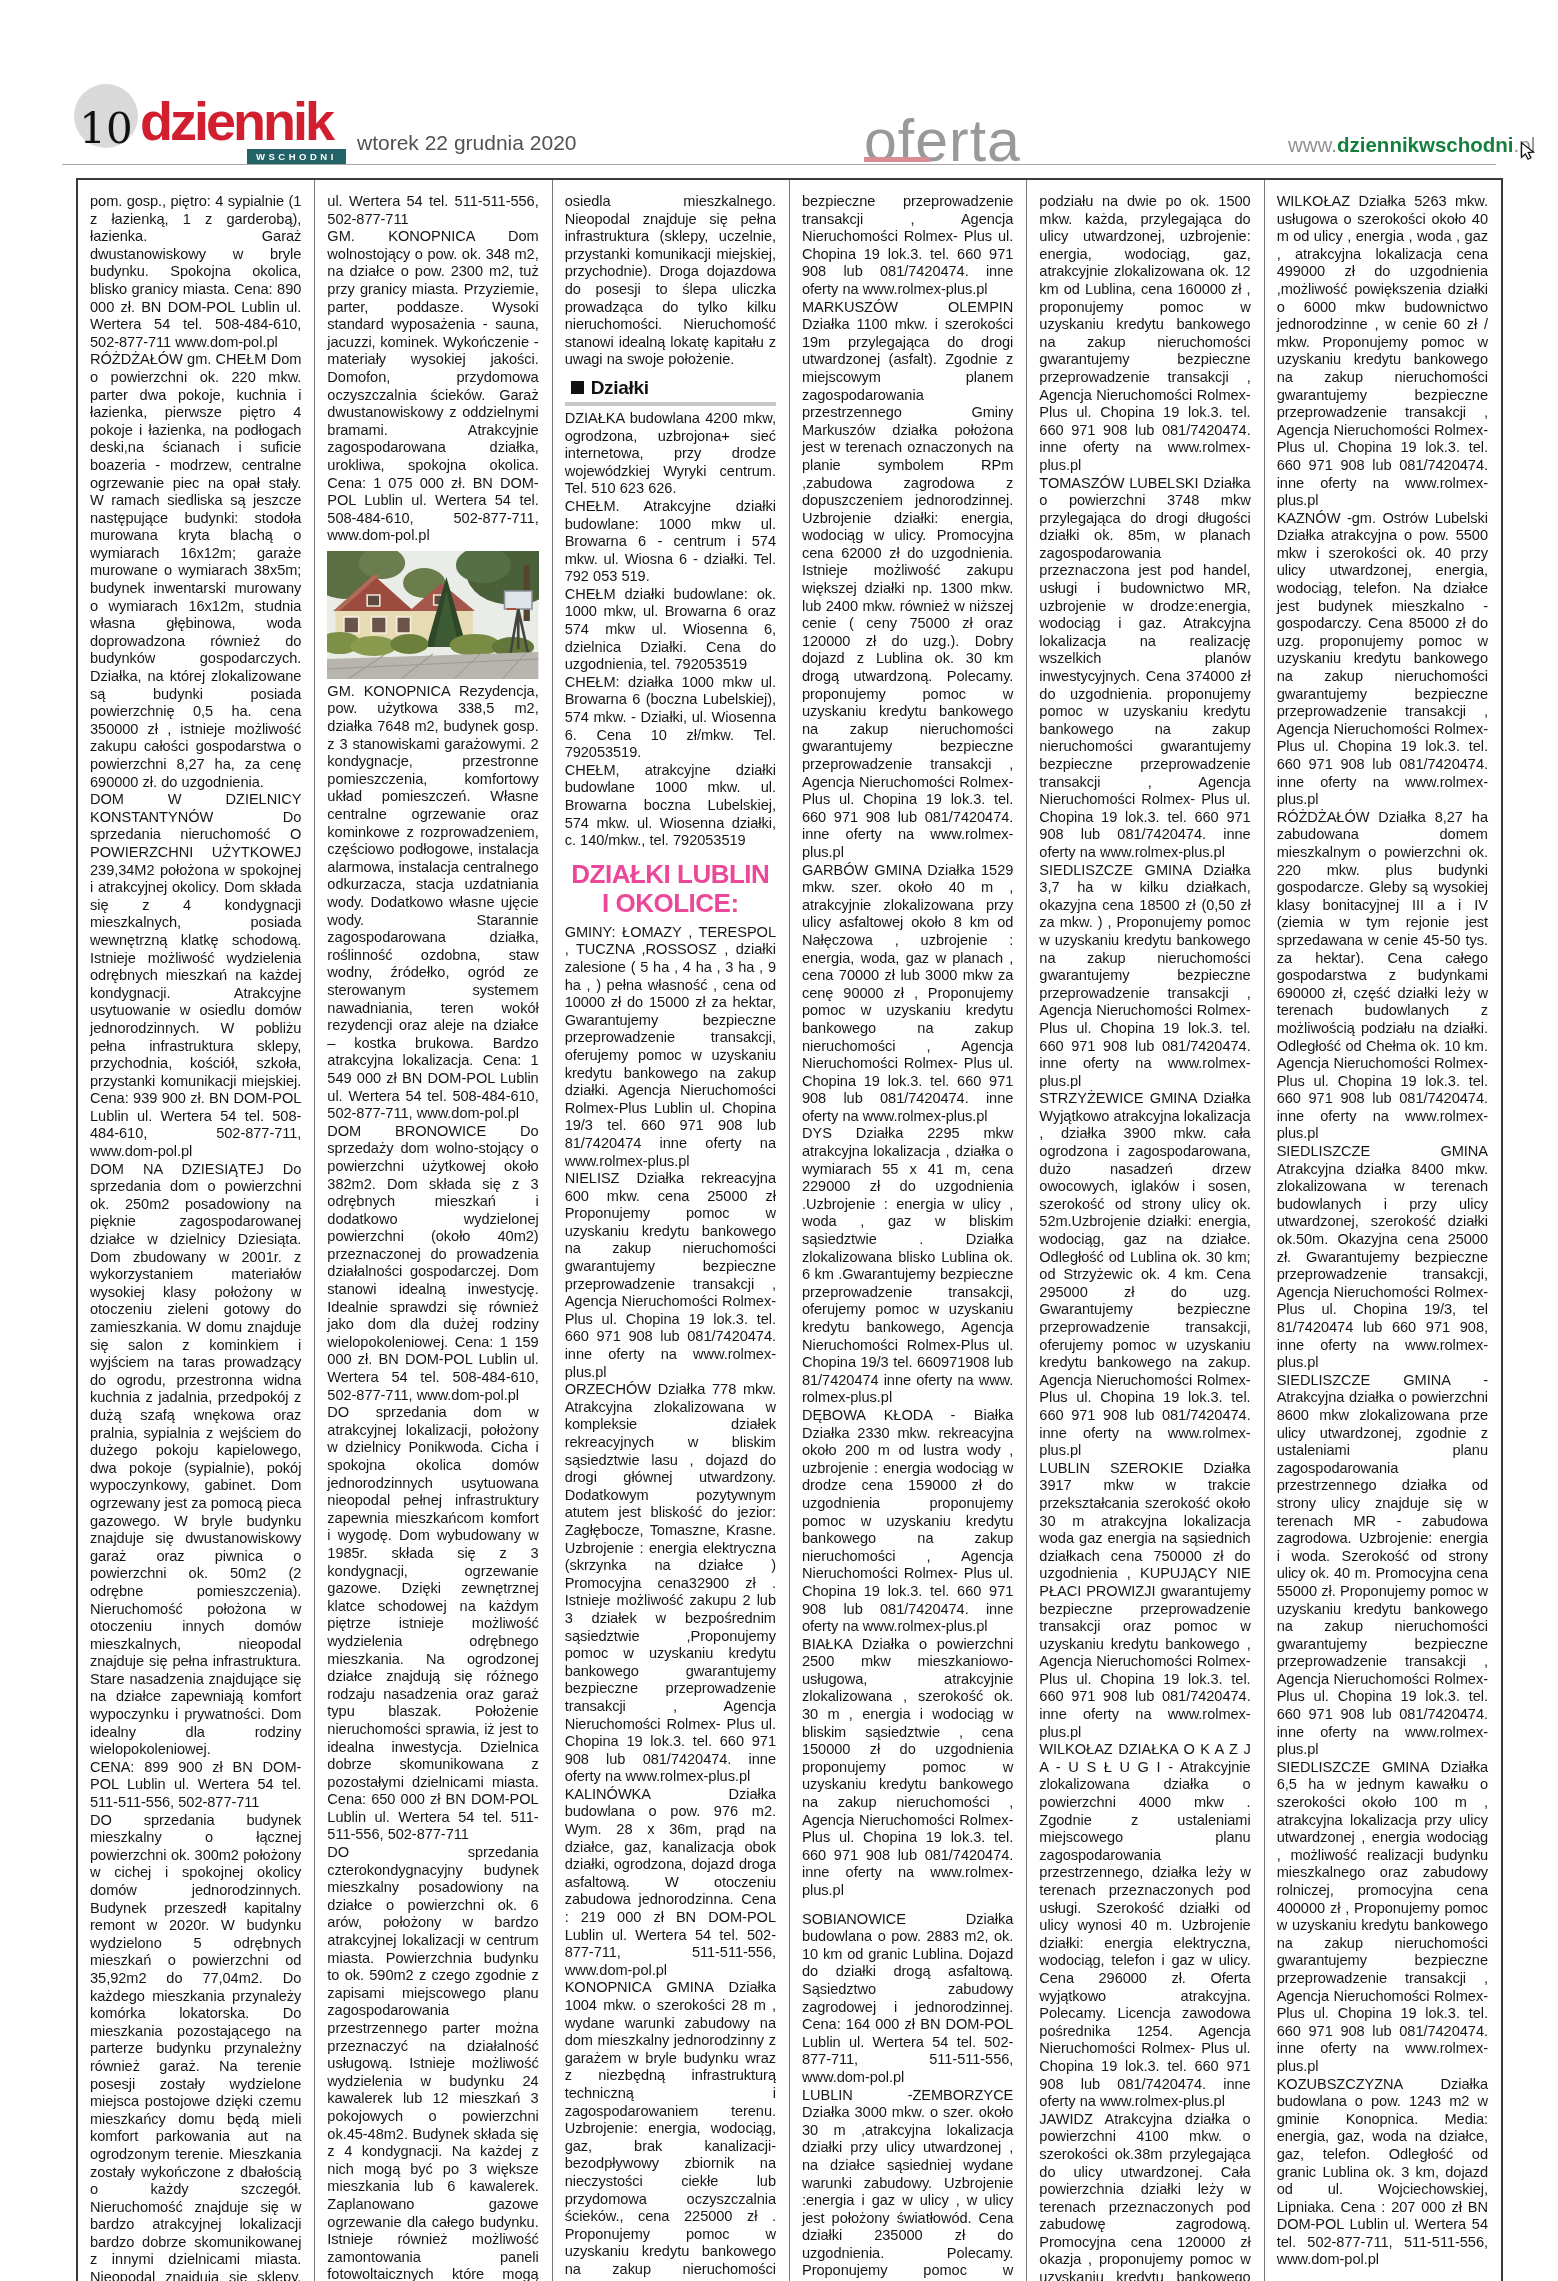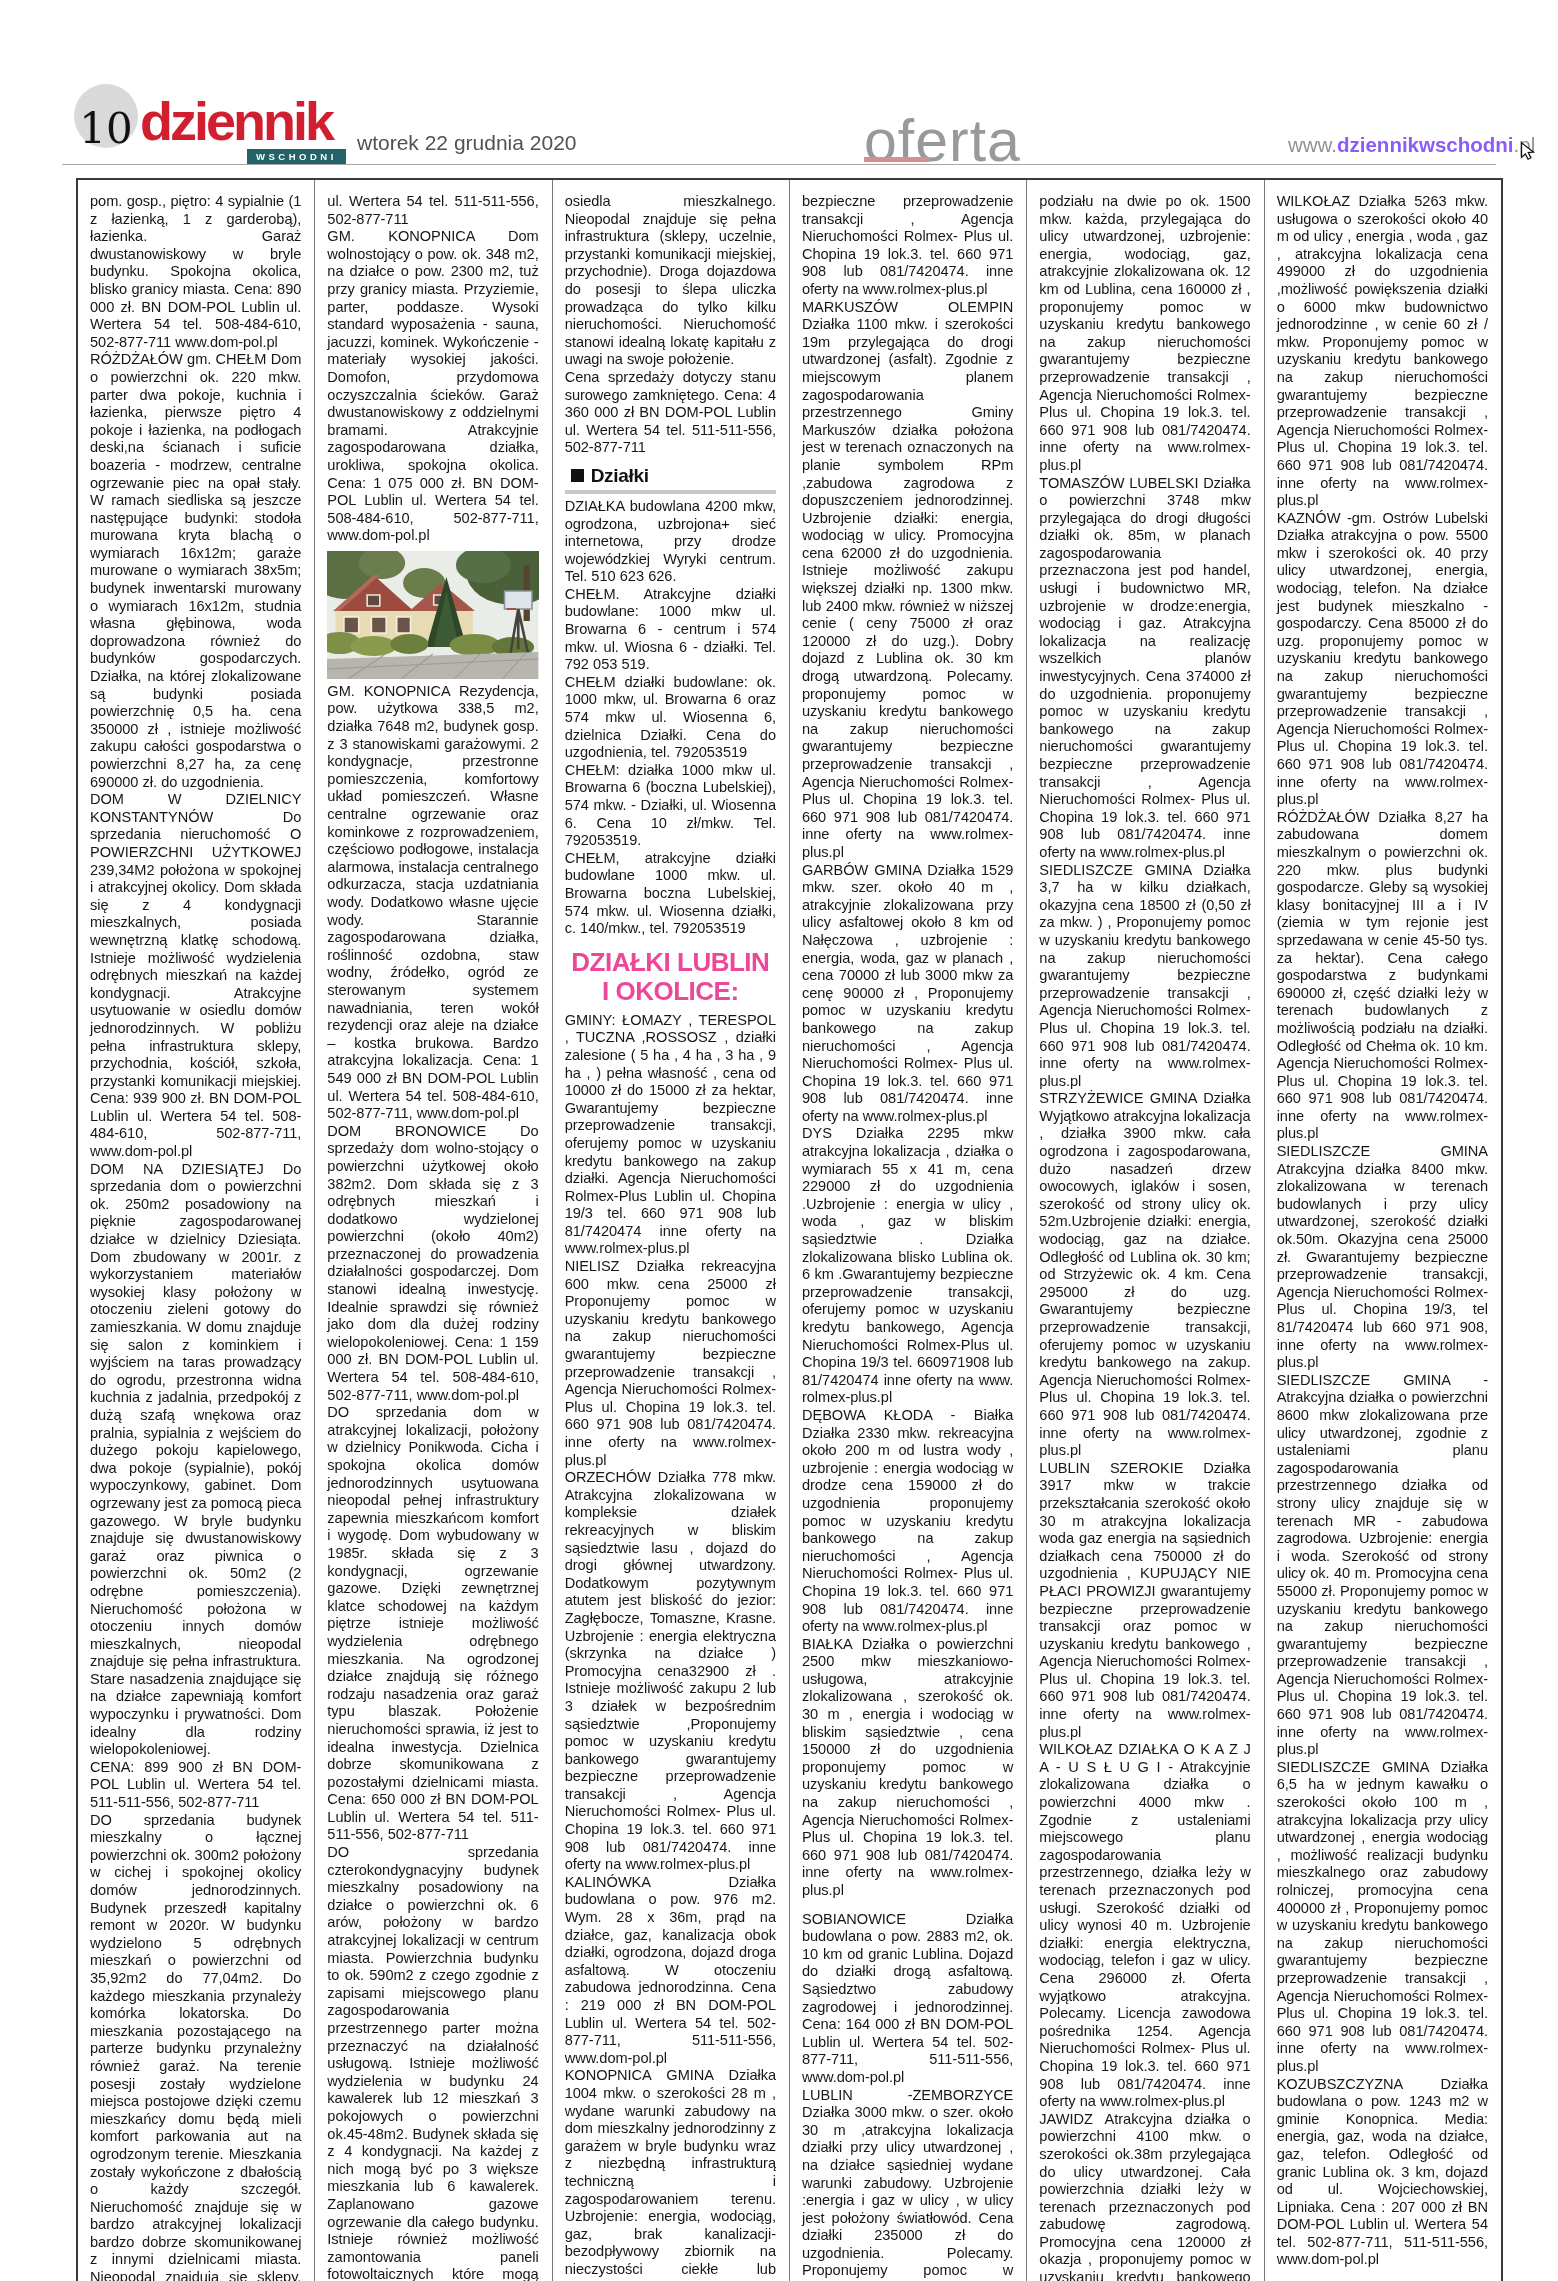--- a/index.html
+++ b/index.html
@@ -12,21 +12,21 @@
   .pagenum-circle span{font-family:"DejaVu Serif", serif;font-size:42px;color:#111;margin-top:24px;}
   .logo-text{position:absolute;left:140px;top:94px;font-size:54px;line-height:1;font-weight:bold;
         letter-spacing:-3px;color:#d11f2f;}
   .logo-badge{position:absolute;left:247px;top:149px;background:#236266;color:#fff;
         font-size:9.5px;font-weight:bold;letter-spacing:3.5px;padding:2px 9px 3px 9px;}
   .issue-date{position:absolute;left:357px;top:131px;font-size:21px;color:#515254;}
   .section-label{position:absolute;left:864px;top:107px;font-size:59px;color:#97999b;letter-spacing:1px;text-align:center;}
   .oferta-underline{position:absolute;left:864px;top:157px;width:66px;height:5px;background:#da8d95;}
   .website{position:absolute;left:1288px;top:133px;font-size:20.5px;}
   .website .w-light{color:#909294;}
-  .website .w-bold{color:#8b5cf6;font-weight:bold;}
+  .website .w-bold{color:#15803d;font-weight:bold;}
   .cursor-icon{position:absolute;left:1516px;top:140px;width:22px;height:22px;}
   .header-rule{position:absolute;left:62px;top:164px;width:1434px;height:1px;background:#a6a6a6;}
 
   
   .content-box{position:absolute;left:76px;top:178px;width:1427px;height:2138px;
         border:2px solid #3a3a3a;box-sizing:border-box;display:flex;background:#fff;}
   .col{flex:1 1 0;padding:13px 13px 0 12px;border-right:1px solid #787878;overflow:hidden;}
   .col:last-child{border-right:none;}
   .ad{margin:0;font-size:14.6px;line-height:17.6px;text-align:justify;letter-spacing:-0.05px;
         word-spacing:0.2px;color:#161616;}
@@ -112,21 +112,20 @@
       </div>
 
       <p class="ad"><span class="lead">GM.</span><span> KONOPNICA  Rezydencja, pow. użytkowa 338,5 m2, działka 7648 m2, budynek gosp. z 3 stanowiskami garażowymi. 2 kondygnacje, przestronne pomieszczenia, komfortowy układ pomieszczeń. Własne centralne ogrzewanie oraz kominkowe z rozprowadzeniem, częściowo podłogowe, instalacja alarmowa, instalacja centralnego odkurzacza, stacja uzdatniania wody. Dodatkowo własne ujęcie wody. Starannie zagospodarowana działka, roślinność ozdobna, staw wodny, źródełko, ogród ze sterowanym systemem nawadniania, teren wokół rezydencji oraz aleje na działce – kostka brukowa. Bardzo atrakcyjna lokalizacja. Cena: 1 549 000 zł BN DOM-POL Lublin ul. Wertera 54 tel. 508-484-610, 502-877-711, www.dom-pol.pl</span></p>
       <p class="ad"><span class="lead">DOM</span><span> BRONOWICE Do sprzedaży dom wolno-stojący o powierzchni użytkowej około 382m2. Dom składa się z 3 odrębnych mieszkań i dodatkowo wydzielonej powierzchni (około 40m2) przeznaczonej do prowadzenia działalności gospodarczej. Dom stanowi idealną inwestycję. Idealnie sprawdzi się również jako dom dla dużej rodziny wielopokoleniowej. Cena: 1 159 000 zł. BN DOM-POL Lublin ul. Wertera 54 tel. 508-484-610, 502-877-711, www.dom-pol.pl</span></p>
       <p class="ad"><span class="lead">DO</span><span> sprzedania dom w atrakcyjnej lokalizacji, położony w dzielnicy Ponikwoda. Cicha i spokojna okolica domów jednorodzinnych usytuowana nieopodal pełnej infrastruktury zapewnia mieszkańcom komfort i wygodę. Dom wybudowany w 1985r. składa się z 3 kondygnacji, ogrzewanie gazowe. Dzięki zewnętrznej klatce schodowej na każdym piętrze istnieje możliwość wydzielenia odrębnego mieszkania. Na ogrodzonej działce znajdują się różnego rodzaju nasadzenia oraz garaż typu blaszak. Położenie nieruchomości sprawia, iż jest to idealna inwestycja. Dzielnica dobrze skomunikowana z pozostałymi dzielnicami miasta. Cena: 650 000 zł BN DOM-POL Lublin ul. Wertera 54 tel. 511-511-556, 502-877-711</span></p>
       <p class="ad"><span class="lead">DO</span><span> sprzedania czterokondygnacyjny budynek mieszkalny posadowiony na działce o powierzchni ok. 6 arów, położony w bardzo atrakcyjnej lokalizacji w centrum miasta. Powierzchnia budynku to ok. 590m2 z czego zgodnie z zapisami miejscowego planu zagospodarowania przestrzennego parter można przeznaczyć na działalność usługową. Istnieje możliwość wydzielenia w budynku 24 kawalerek lub 12 mieszkań 3 pokojowych o powierzchni ok.45-48m2. Budynek składa się z 4 kondygnacji. Na każdej z nich mogą być po 3 większe mieszkania lub 6 kawalerek. Zaplanowano gazowe ogrzewanie dla całego budynku. Istnieje również możliwość zamontowania paneli fotowoltaicznych które mogą zapewnić energię elektryczną dla całego budynku. Nieruchomość znajduje się w cichej i spokojnej okolicy w środku</span></p>
     </section>
 
     <section class="col">
       <p class="ad"><span class="lead"></span><span>osiedla mieszkalnego. Nieopodal znajduje się pełna infrastruktura (sklepy, uczelnie, przystanki komunikacji miejskiej, przychodnie). Droga dojazdowa do posesji to ślepa uliczka prowadząca do tylko kilku nieruchomości. Nieruchomość stanowi idealną lokatę kapitału z uwagi na swoje położenie.</span></p>
-      <p class="ad"><span class="lead"></span><span>Cena sprzedaży dotyczy stanu surowego zamkniętego. Cena: 4 360 000 zł BN DOM-POL Lublin ul. Wertera 54 tel. 511-511-556, 502-877-711</span></p>
 
       <div>
         <div class="sec-header">
           <span class="sec-sq"></span>
           <span class="sec-label">Działki</span>
         </div>
         <div class="sec-rule"></div>
       </div>
 
       <p class="ad"><span class="lead">DZIAŁKA</span><span> budowlana 4200 mkw, ogrodzona, uzbrojona+ sieć internetowa, przy drodze wojewódzkiej Wyryki centrum. Tel. 510 623 626.</span></p>

